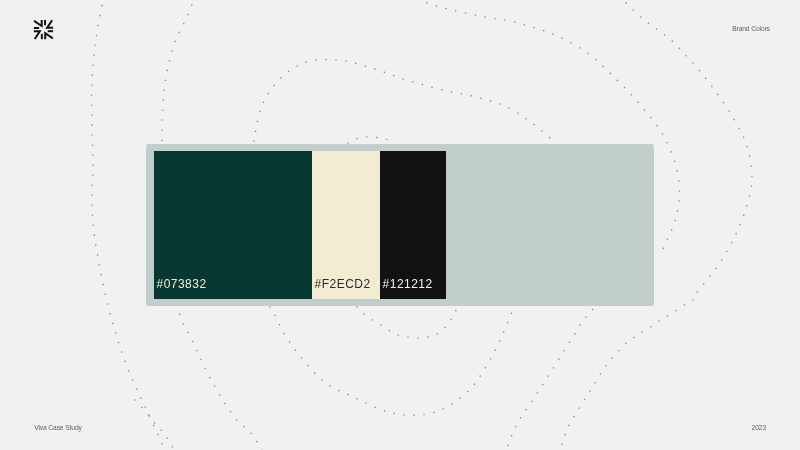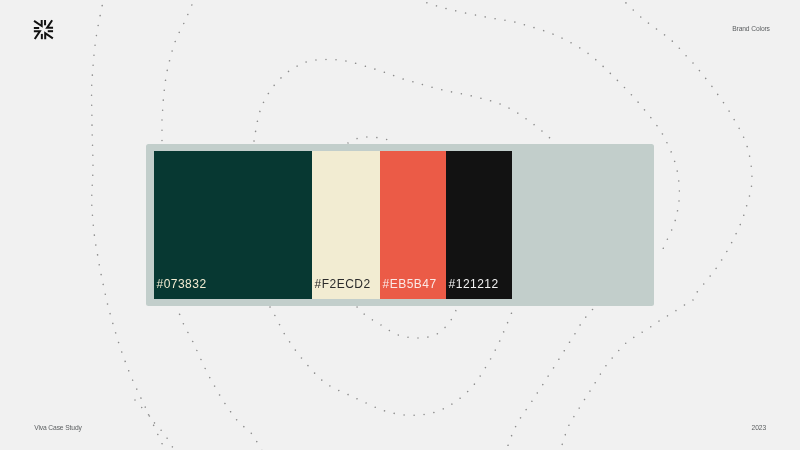--- a/index.html
+++ b/index.html
@@ -56,20 +56,17 @@
   <div class="caption cap-br">2023</div>
 
   <div class="panel" style="background: rgb(194, 206, 203);"></div>
   <div class="swatches">
       <div class="sw" style="background: rgb(7, 56, 50); flex: 0 0 158.1px;">
         <span style="color: rgb(242, 236, 210);">#073832</span>
       </div>
       <div class="sw" style="background: rgb(242, 236, 210); flex: 0 0 68px;">
         <span style="color: rgb(43, 43, 43);">#F2ECD2</span>
       </div>
-      <div class="sw" style="background: rgb(235, 91, 71); flex: 0 0 66px;">
-        <span style="color: rgb(251, 233, 230);">#EB5B47</span>
-      </div>
       <div class="sw" style="background: rgb(18, 18, 18); flex: 0 0 66.3px;">
         <span style="color: rgb(242, 242, 242);">#121212</span>
       </div>
     </div>
 </div>
 
 </body></html>

